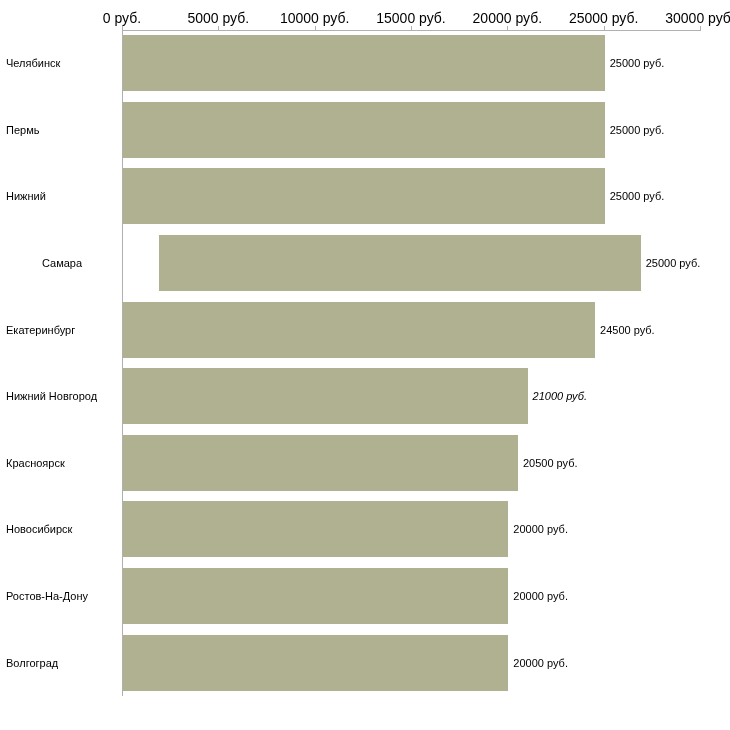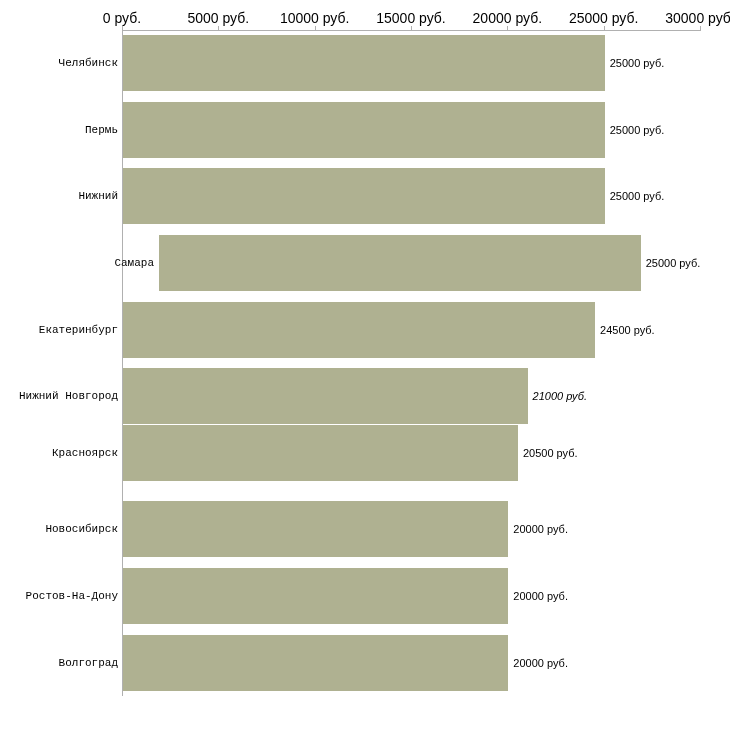--- a/index.html
+++ b/index.html
@@ -56,27 +56,26 @@
     position: absolute;
     left: 0;
     width: 730px;
   }
   .cat-label {
     position: absolute;
     right: 0;
     top: 50%;
     transform: translateY(-50%);
     width: 116px;
-    text-align: right;
+    text-align: left;
     font-size: 11px;
     color: #000;
     white-space: nowrap;
     padding-right: 4px;
     box-sizing: border-box;
-    font-family: Liberation Mono, monospace;
   }
   .cat-label-wrap {
     position: absolute;
     left: 0;
     top: 0;
     width: 122px;
     height: 100%;
   }
   .bar {
     position: absolute;
@@ -154,21 +153,21 @@
         <div class="bar" style="width: 472.033px; background: rgb(175, 177, 145);"></div>
         <div class="bar-value" style="left: 595.033px;">24500 руб.</div>
       </div>
       <div class="row" style="top: 363px; height: 66.6px;">
         <div class="cat-label-wrap">
           <div class="cat-label">Нижний Новгород</div>
         </div>
         <div class="bar" style="width: 404.6px; background: rgb(175, 177, 145);"></div>
         <div class="bar-value" style="left: 527.6px; font-style: italic;">21000 руб.</div>
       </div>
-      <div class="row" style="top: 420px; height: 66.6px;">
+      <div class="row" style="top: 430px; height: 66.6px;">
         <div class="cat-label-wrap">
           <div class="cat-label">Красноярск</div>
         </div>
         <div class="bar" style="width: 394.967px; background: rgb(175, 177, 145);"></div>
         <div class="bar-value" style="left: 517.967px;">20500 руб.</div>
       </div>
       <div class="row" style="top: 496.2px; height: 66.6px;">
         <div class="cat-label-wrap">
           <div class="cat-label">Новосибирск</div>
         </div>

